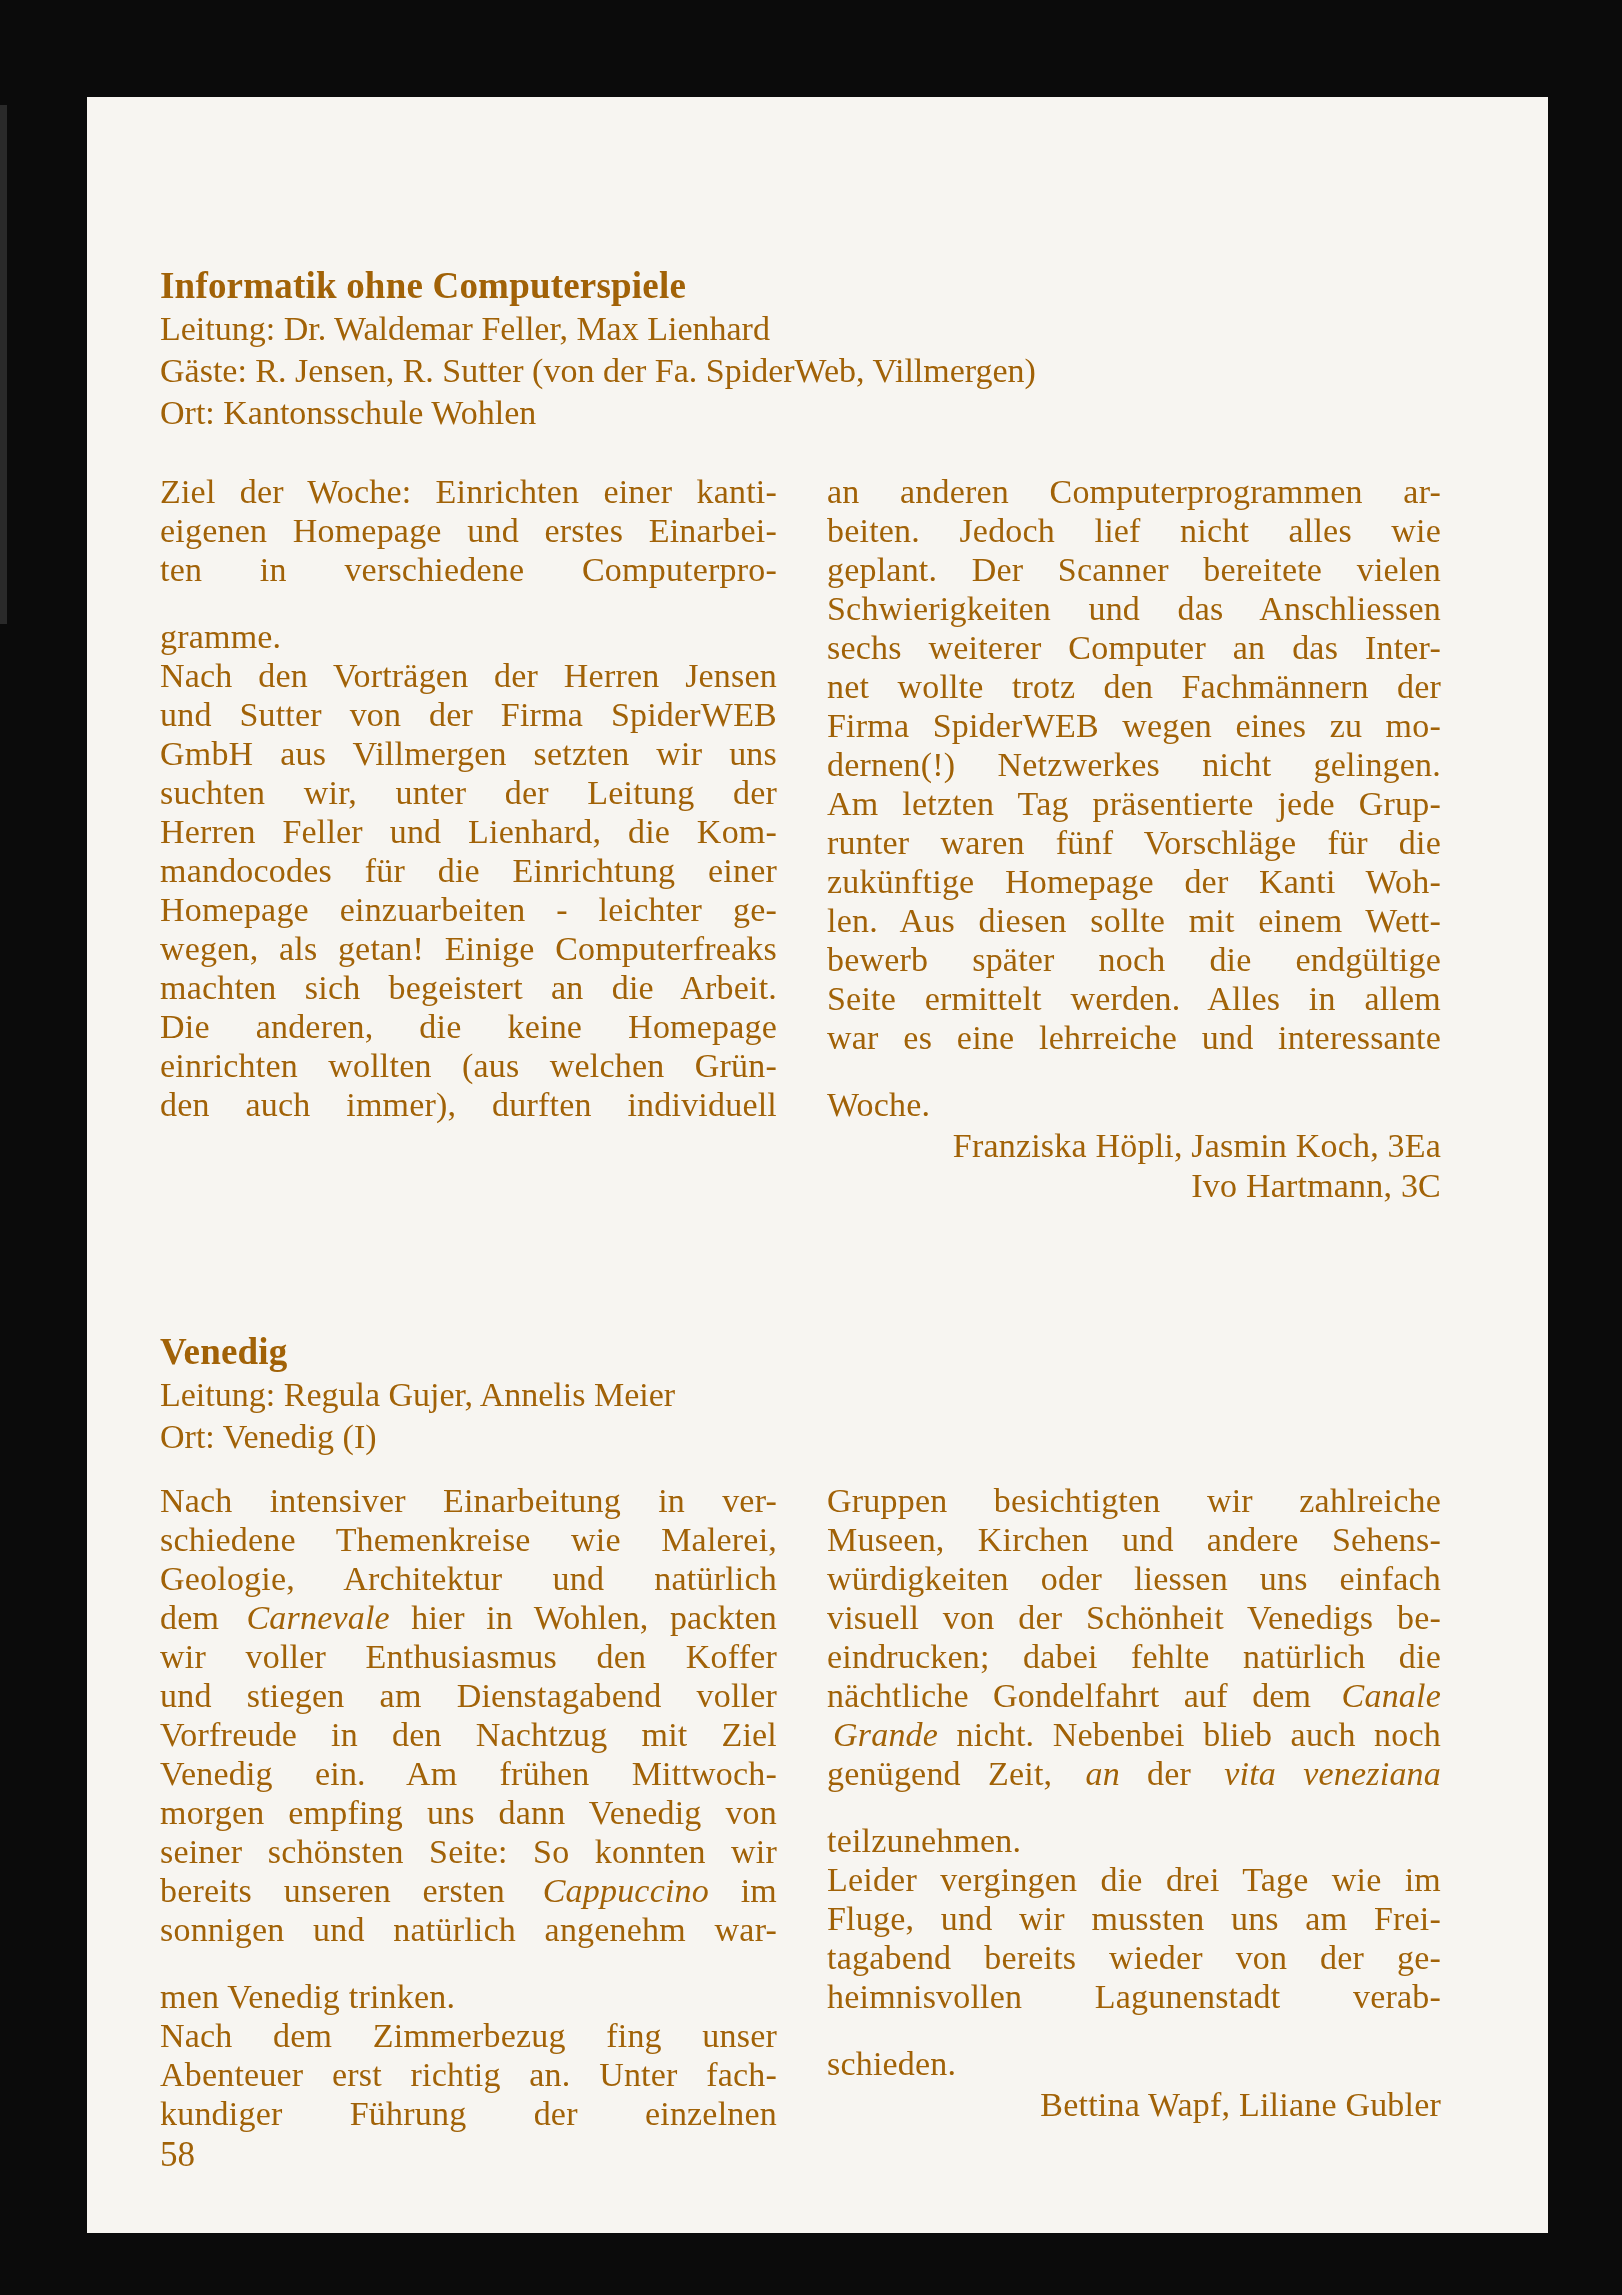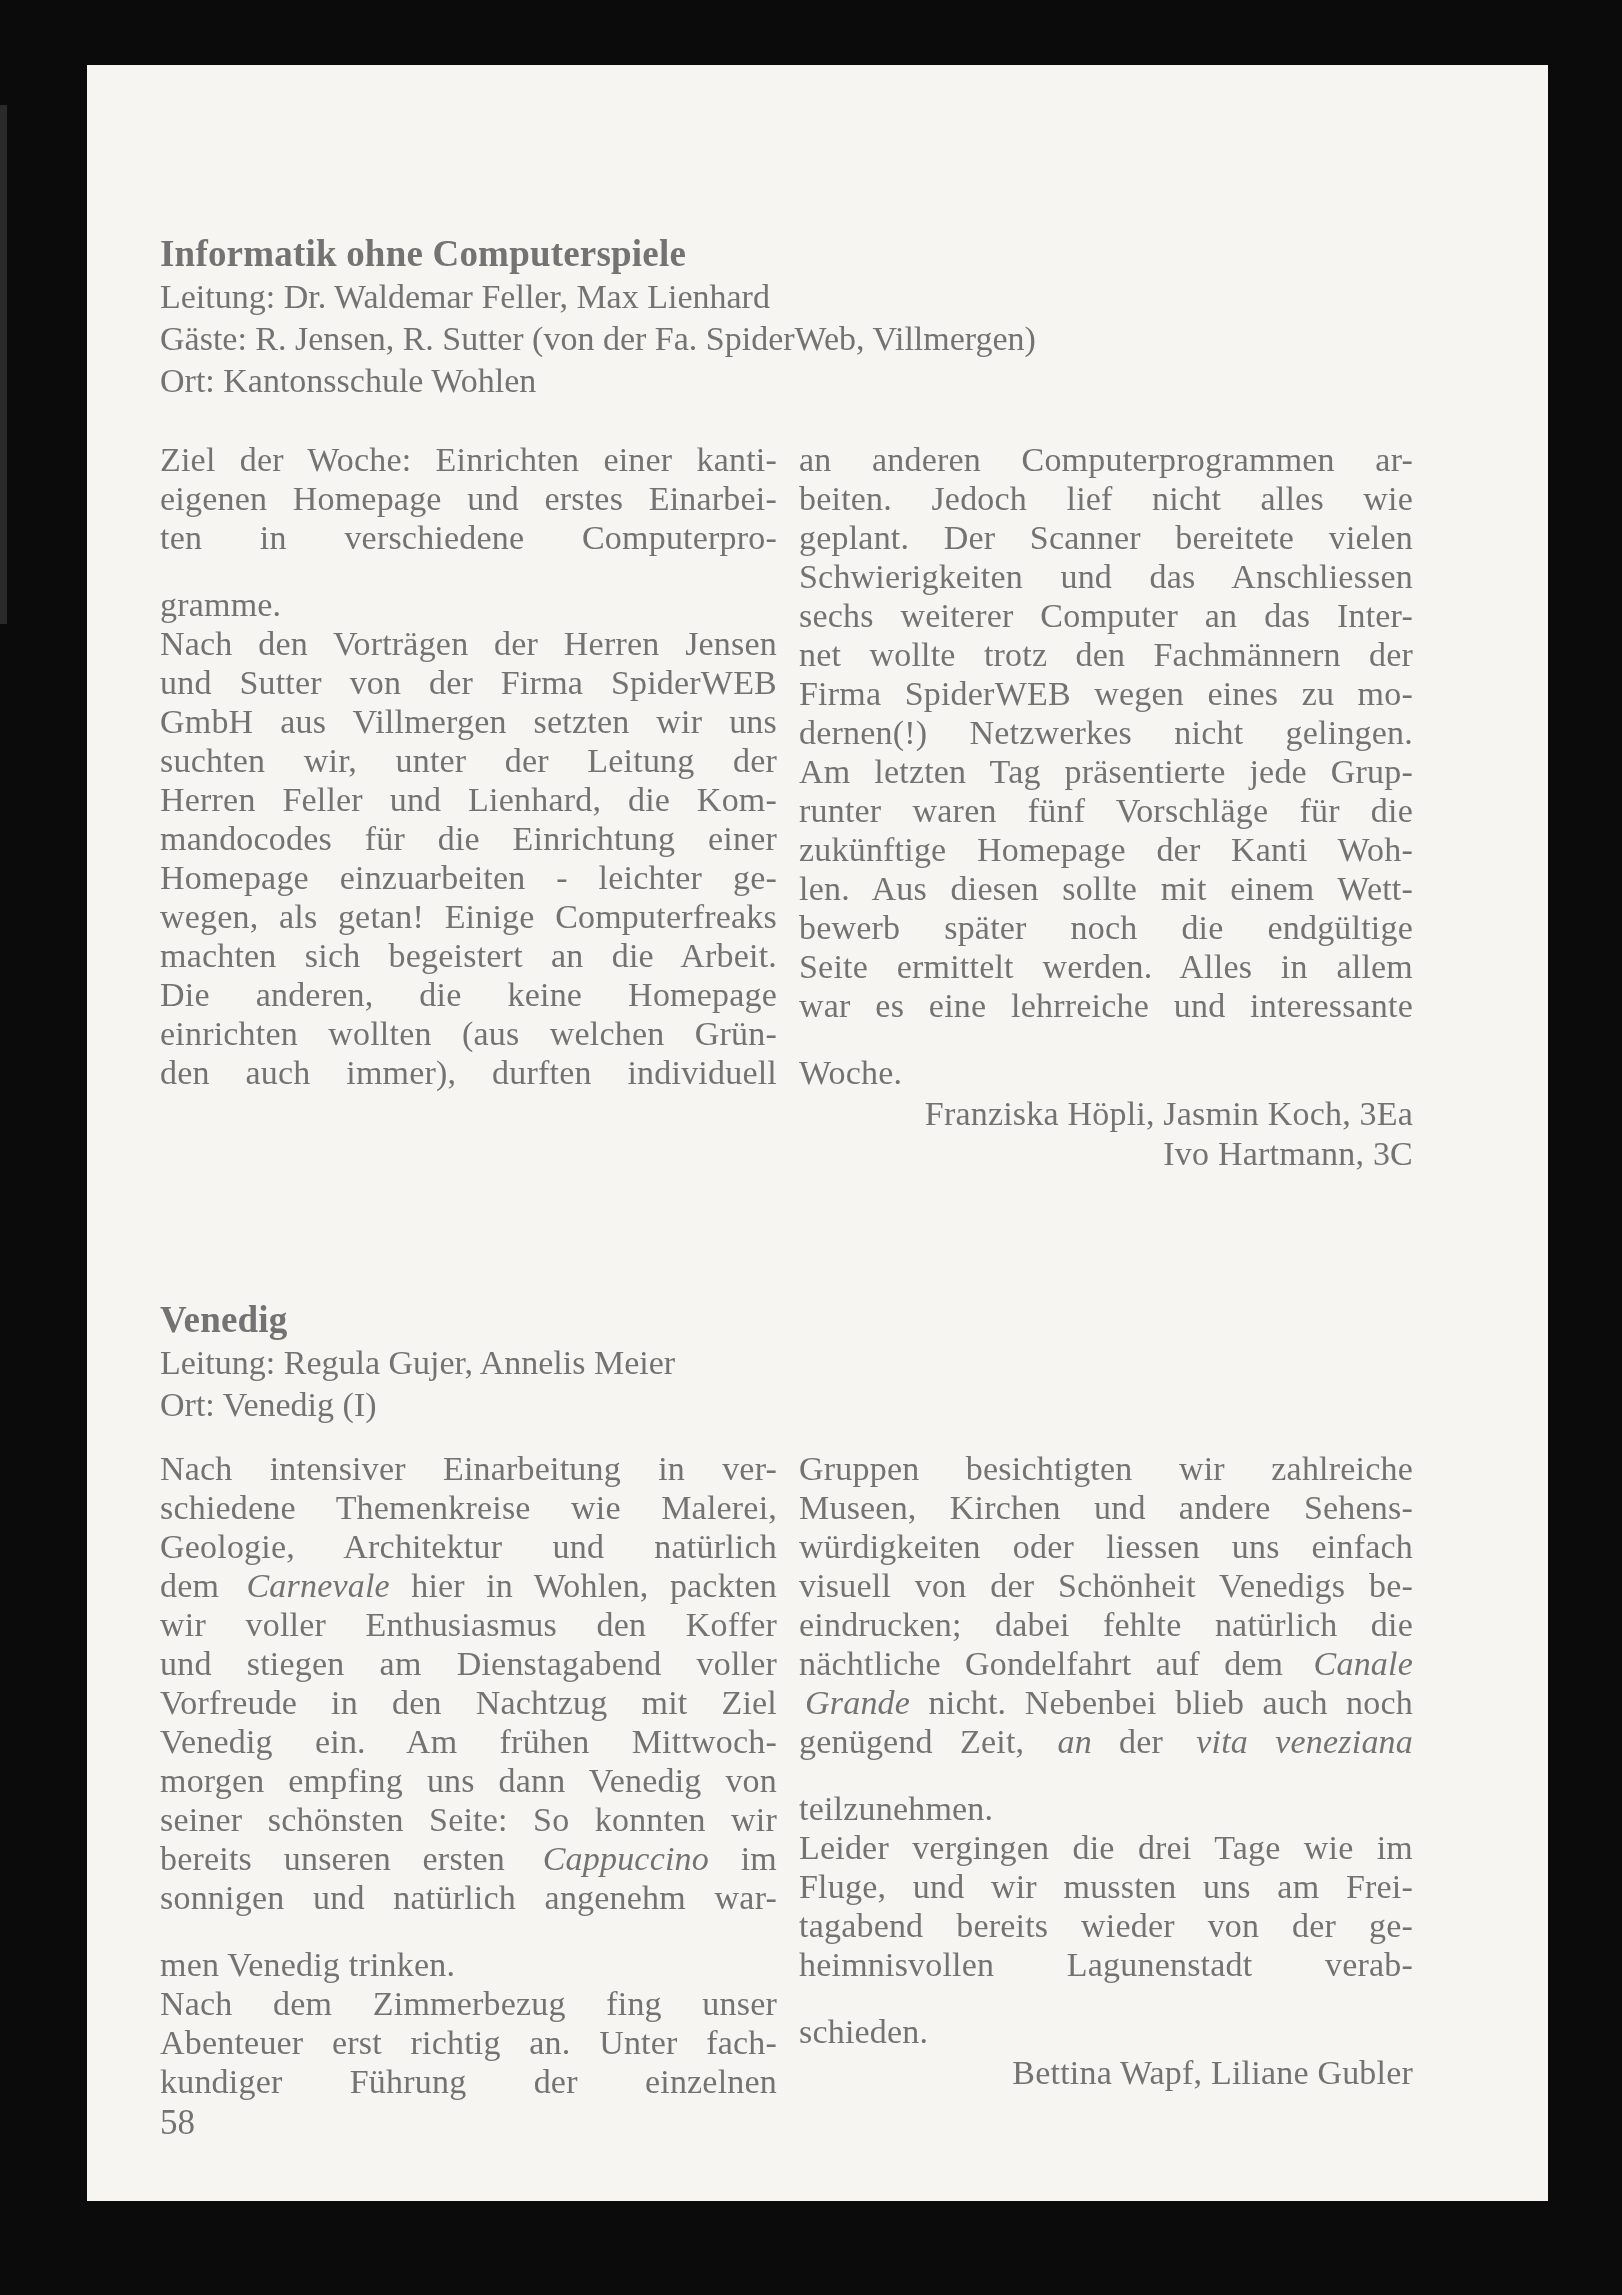--- a/index.html
+++ b/index.html
@@ -9,35 +9,35 @@
     position:relative;
     font-family:"Liberation Serif","DejaVu Serif",serif;
     overflow:hidden;
   }
   .scan-bg{position:absolute;inset:0;background:#0b0b0b;}
   .edge-strip{
     position:absolute;left:0;top:105px;width:7.3px;height:519px;
     background:#454545;opacity:.55;
   }
   .page{
-    position:absolute;left:87px;top:65px;width:1461px;height:2136px;
-    background:#f7f5f1;color:#737373;
+    position:absolute;left:87px;top:97px;width:1461px;height:2136px;
+    background:#f7f5f1;color:#a16207;
   }
   .sec-header{position:absolute;left:73px;right:73px;}
   .sec-title{
     font-size:37px;font-weight:bold;line-height:44px;
     letter-spacing:0.2px;
   }
   .meta .tline{
     font-size:34px;line-height:42px;
     text-align:right;text-align-last:left;
   }
   .columns{
     position:absolute;left:73px;
-    display:flex;gap:22px;align-items:flex-start;
+    display:flex;gap:50px;align-items:flex-start;
   }
   .col{width:617px;}
   .col.right{width:614px;}
   .col .tline{
     font-size:34px;line-height:39px;
     text-align:justify;text-align-last:justify;
     letter-spacing:0.2px;
     white-space:normal;
   }
   .col .tline.pend{text-align-last:left;margin-top:28px;}

